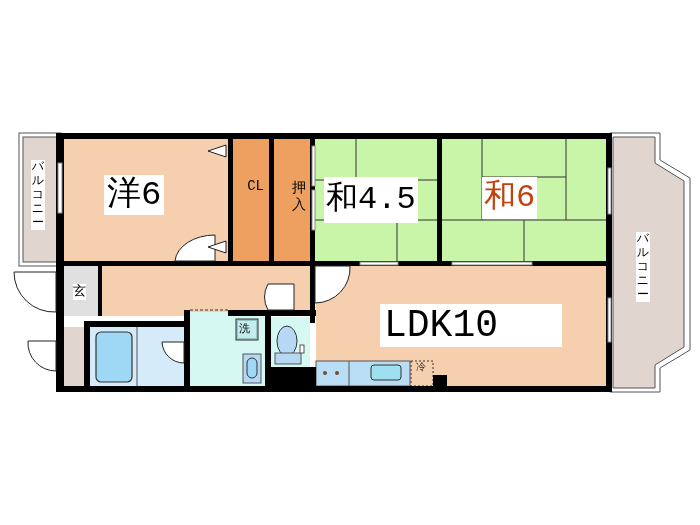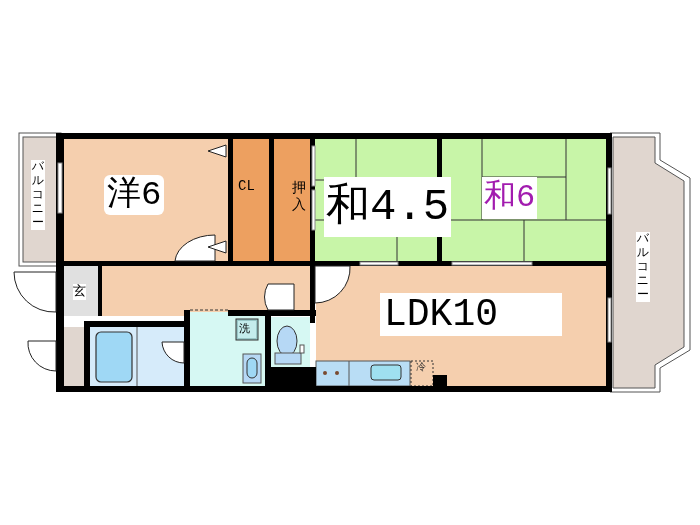--- a/index.html
+++ b/index.html
@@ -115,31 +115,31 @@
     <path d="M315 266 L350 266 A35 35 0 0 1 315 303 Z"></path>
     <path d="M162 342 L184 342 L184 363 A22 22 0 0 1 162 342 Z"></path>
   </g>
 
   <g fill="#fff" stroke="#222" stroke-width="1">
     <path d="M208 151 L226 145 L226 157 Z"></path>
     <path d="M208 247 L226 241 L226 253 Z"></path>
   </g>
 </svg>
 
-<div class="abs label" style="left:104px;top:175px;background:#fff;padding:0 3px;font-size:34px;line-height:40px;color:#000;border-radius:6px;">洋6</div>
+<div class="abs label" style="left:104px;top:175px;background:#fff;padding:0 3px;font-size:34px;line-height:40px;color:#000;">洋6</div>
 
-<div class="abs label" style="left:238px;top:178px;width:26px;font-size:14px;line-height:16px;text-align:left;word-break:break-all;color:#000;">CL</div>
+<div class="abs label" style="left:238px;top:178px;width:26px;font-size:14px;line-height:16px;text-align:right;word-break:break-all;color:#000;">CL</div>
 
 <div class="abs label" style="left:280px;top:180px;width:26px;font-size:14px;line-height:17px;text-align:right;word-break:break-all;color:#000;">押入</div>
 
-<div class="abs label" style="left:324px;top:177px;background:#fff;padding:9px 2px;font-size:44px;line-height:42px;color:#000;">和4.5</div>
+<div class="abs label" style="left:324px;top:177px;background:#fff;padding:2px 2px;font-size:32px;line-height:42px;color:#000;">和4.5</div>
 
-<div class="abs label" style="left:482px;top:177px;background:#fff;padding:0 2px;font-size:32px;line-height:42px;color:#a21caf;">和6</div>
+<div class="abs label" style="left:482px;top:177px;background:#fff;padding:0 2px;font-size:32px;line-height:42px;color:#c2410c;">和6</div>
 
-<div class="abs label" style="left:380px;top:293px;width:178px;height:43px;background:#fff;font-size:38px;line-height:43px;padding-left:4px;color:#000;">LDK10</div>
+<div class="abs label" style="left:380px;top:304px;width:178px;height:43px;background:#fff;font-size:38px;line-height:43px;padding-left:4px;color:#000;">LDK10</div>
 
 <div class="abs label" style="left:73px;top:284px;background:#fff;font-size:13px;line-height:16px;color:#000;">玄</div>
 
 <div class="abs label" style="left:239px;top:322px;font-size:11px;line-height:14px;color:#000;">洗</div>
 
 <div class="abs label" style="left:416px;top:362px;font-size:10px;line-height:12px;color:#333;">冷</div>
 
 <div class="abs label" style="left:31px;top:160px;width:14px;background:#fff;font-size:12px;line-height:14px;text-align:center;word-break:break-all;color:#000;">バルコニー</div>
 
 <div class="abs label" style="left:636px;top:232px;width:14px;background:#fff;font-size:12px;line-height:14px;text-align:center;word-break:break-all;color:#000;">バルコニー</div>

